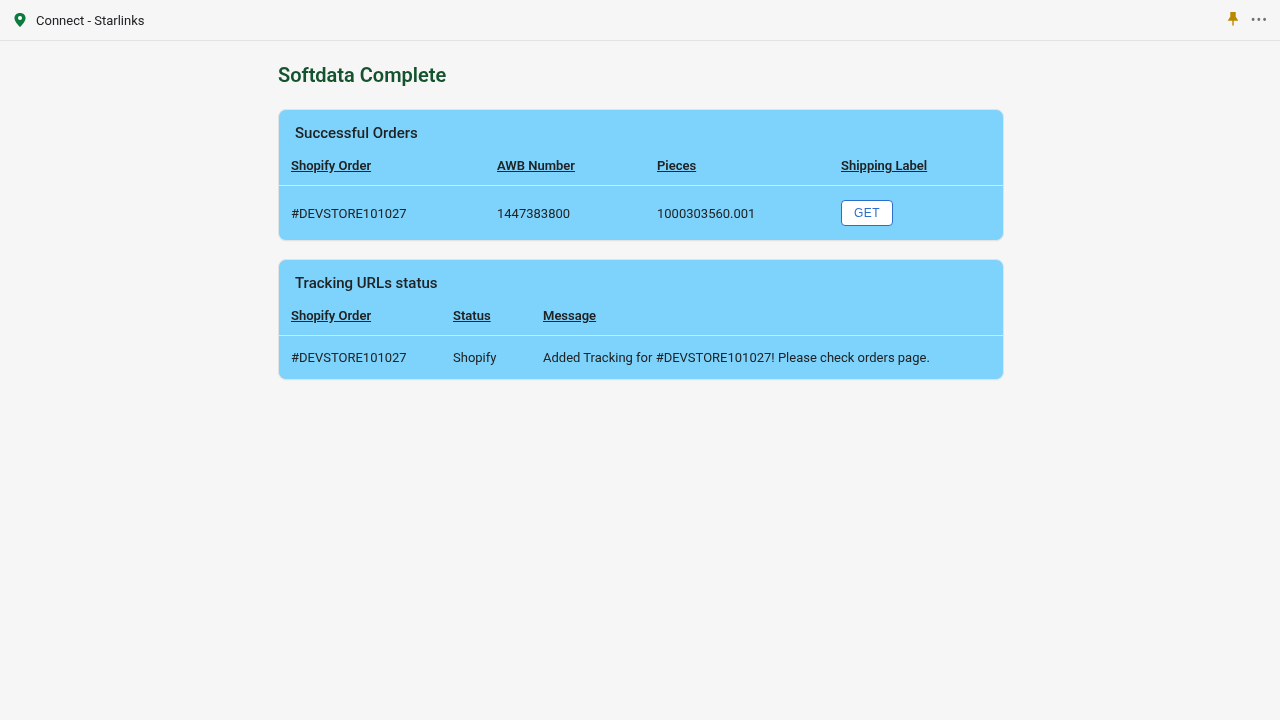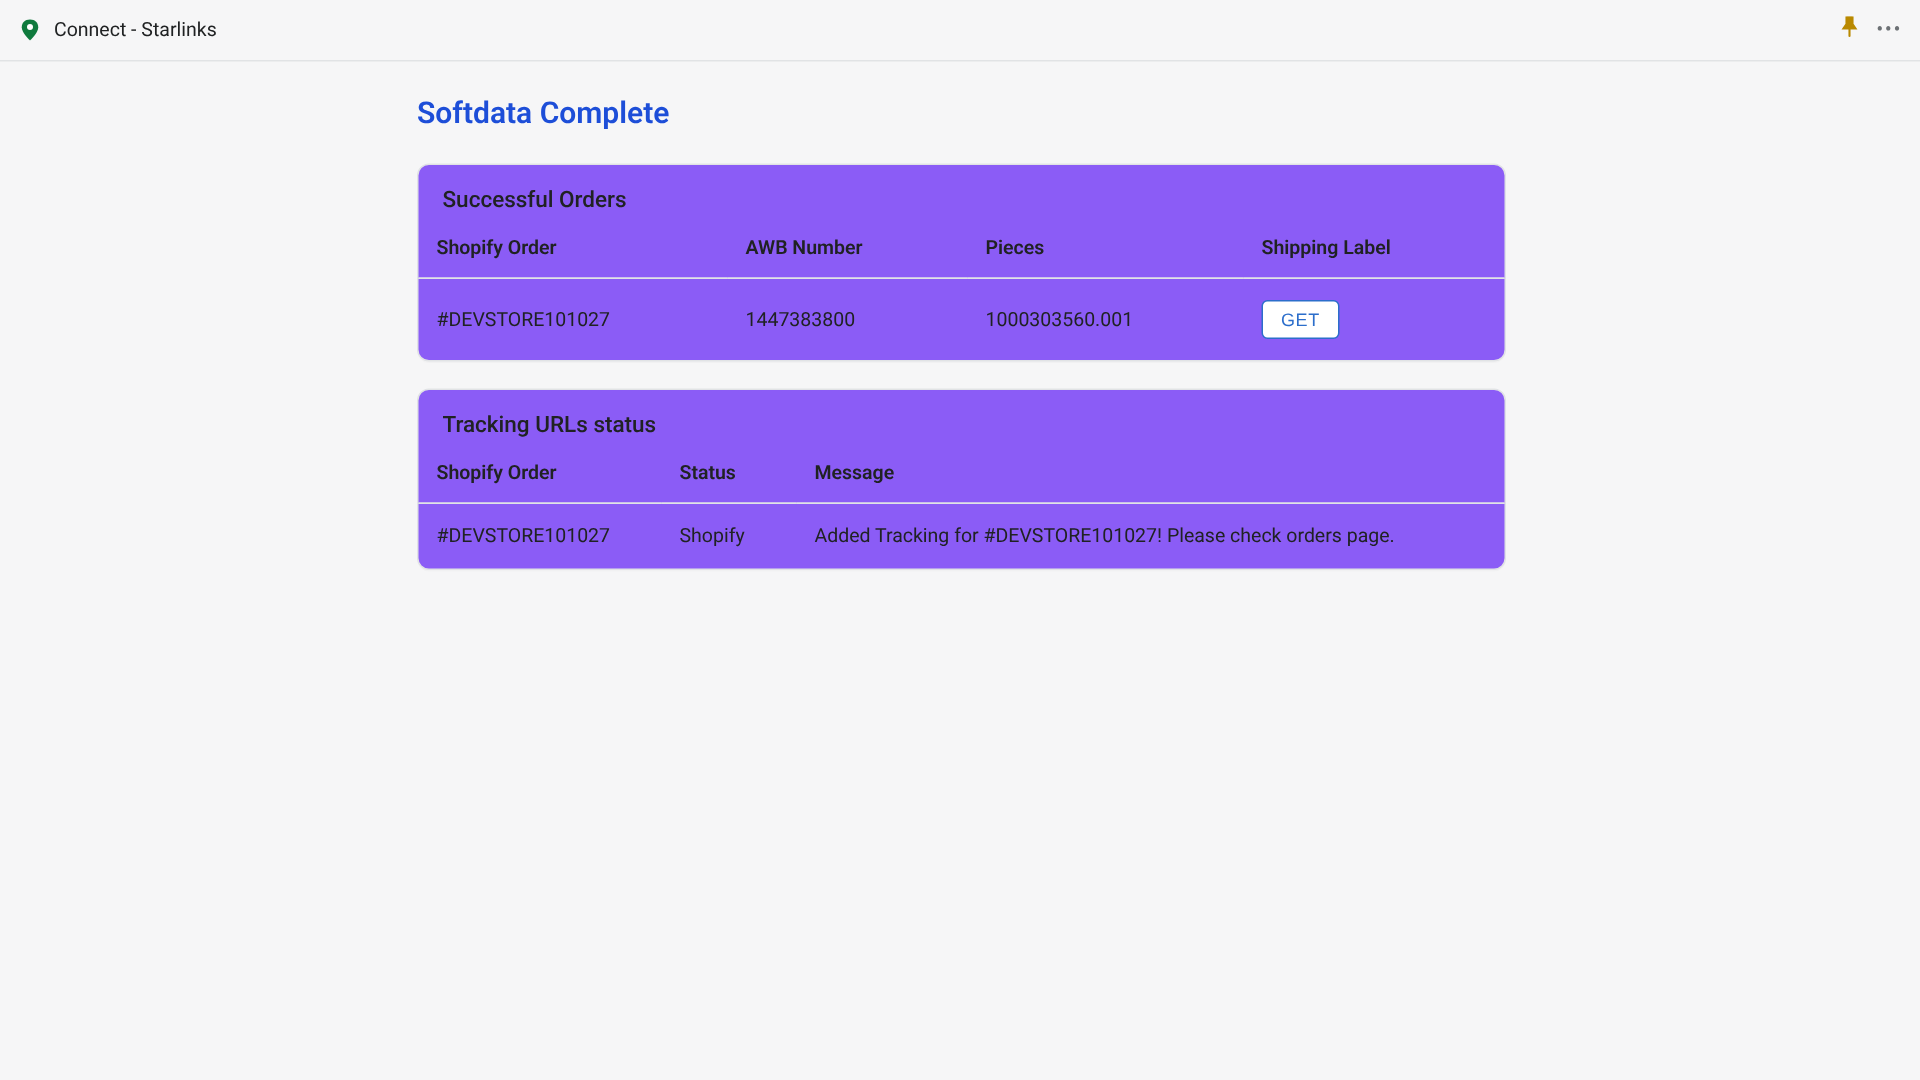--- a/index.html
+++ b/index.html
@@ -57,26 +57,26 @@
   .main {
     padding: 22px 0 0 0;
   }
   .container {
     width: 726px;
     margin-left: 278px;
   }
   .page-title {
     font-size: 20px;
     font-weight: 600;
-    color: #1d4ed8;
+    color: #14532d;
     margin-bottom: 22px;
   }
 
   .card {
-    background: #8b5cf6;
+    background: #7dd3fc;
     border: 1px solid #e1e3e5;
     border-radius: 8px;
     margin-bottom: 18px;
     box-shadow: 0 1px 0 rgba(0,0,0,0.02);
   }
   .card-header {
     padding: 14px 16px 10px 16px;
   }
   .card-title {
     font-size: 15px;
@@ -88,20 +88,21 @@
     width: 100%;
     border-collapse: collapse;
     font-size: 13px;
   }
   .tbl th {
     text-align: left;
     font-weight: 600;
     color: #202223;
     padding: 6px 12px 12px 12px;
     border-bottom: 1px solid #e1e3e5;
+    text-decoration: underline;
   }
   .tbl td {
     padding: 14px 12px;
     color: #202223;
     vertical-align: middle;
   }
 
   
   .orders th:nth-child(1), .orders td:nth-child(1) { width: 206px; }
   .orders th:nth-child(2), .orders td:nth-child(2) { width: 160px; }

